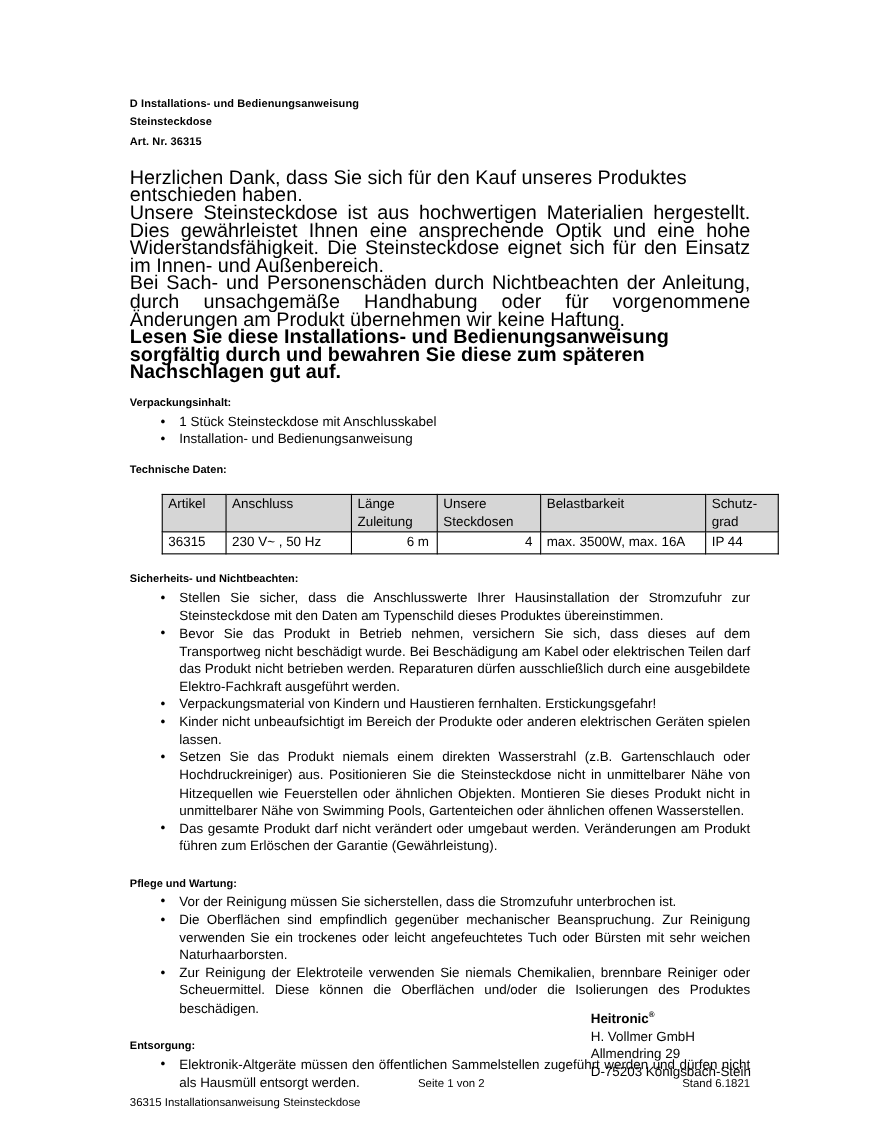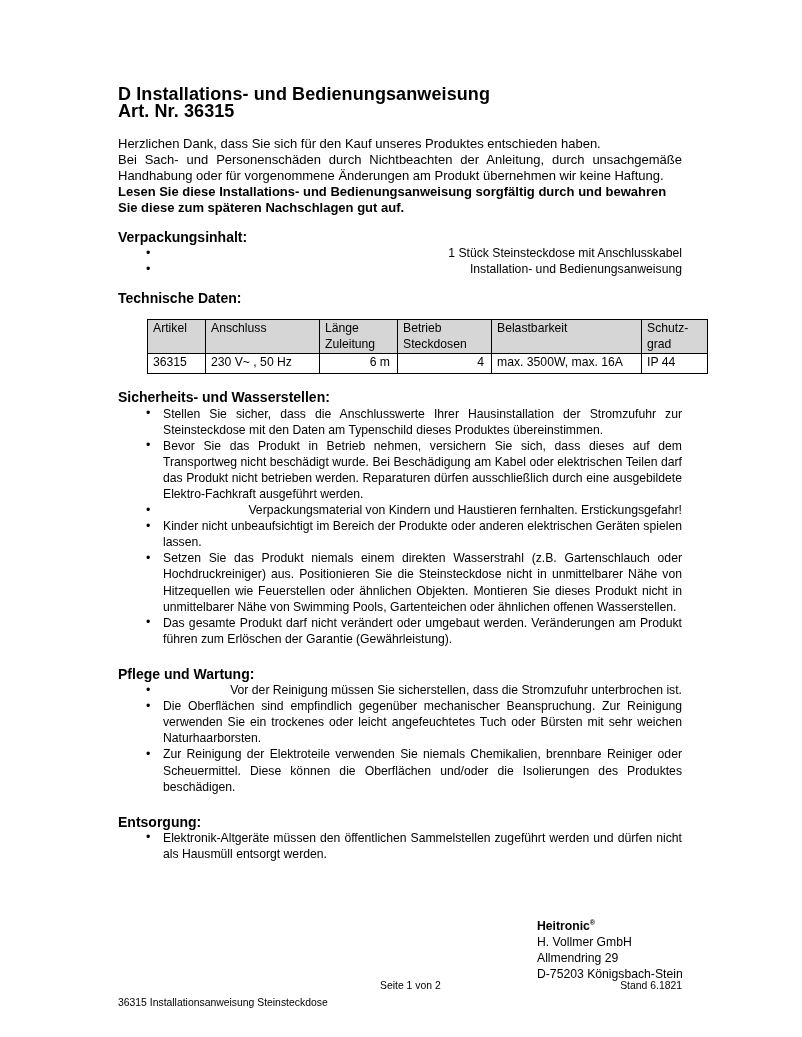--- a/index.html
+++ b/index.html
@@ -25,62 +25,62 @@
   .content {
     position: absolute;
     left: 118px;
     top: 86px;
     width: 564px;
   }
 
   
   .title-block {
     font-weight: bold;
-    font-size: 18px;
+    font-size: 10px;
     line-height: 17.3px;
     letter-spacing: 0.1px;
   }
   .title-line { display: block; white-space: nowrap; }
 
   
   .para {
-    font-size: 13px;
+    font-size: 18px;
     line-height: 16.1px;
     text-align: justify;
     margin: 0;
   }
   .para.nojust { text-align: left; }
   .para.bold { font-weight: bold; }
   .spacer-12 { height: 13px; }
   .spacer-14 { height: 15px; }
   .spacer-18 { height: 19px; }
 
   
   .heading {
-    font-size: 14px;
+    font-size: 10px;
     font-weight: bold;
     line-height: 16.1px;
     margin: 0;
   }
 
   
   ul.bullets {
     margin: 0;
     padding: 0;
     list-style: none;
   }
   ul.bullets > li {
     position: relative;
     padding-left: 45px;
     font-size: 12.2px;
     line-height: 16.1px;
     text-align: justify;
     margin: 0;
   }
-  ul.bullets > li.nojust { text-align: right; }
+  ul.bullets > li.nojust { text-align: left; }
   ul.bullets > li::before {
     content: "\2022";
     position: absolute;
     left: 28px;
     top: -0.5px;
     font-size: 12.5px;
     line-height: 16.1px;
   }
 
   
@@ -150,26 +150,28 @@
 </style>
 </head>
 <body>
 
 <div class="page">
 
   <div class="content">
 
     <div class="title-block">
       <span class="title-line">D Installations- und Bedienungsanweisung</span>
+      <span class="title-line">Steinsteckdose</span>
       <span class="title-line">Art. Nr. 36315</span>
     </div>
 
     <div class="spacer-14"></div>
 
     <p class="para nojust">Herzlichen Dank, dass Sie sich für den Kauf unseres Produktes entschieden haben.</p>
+    <p class="para">Unsere Steinsteckdose ist aus hochwertigen Materialien hergestellt. Dies gewährleistet Ihnen eine ansprechende Optik und eine hohe Widerstandsfähigkeit. Die Steinsteckdose eignet sich für den Einsatz im Innen- und Außenbereich.</p>
     <p class="para">Bei Sach- und Personenschäden durch Nichtbeachten der Anleitung, durch unsachgemäße Handhabung oder für vorgenommene Änderungen am Produkt übernehmen wir keine Haftung.</p>
     <p class="para bold nojust">Lesen Sie diese Installations- und Bedienungsanweisung sorgfältig durch und bewahren Sie diese zum späteren Nachschlagen gut auf.</p>
 
     <div class="spacer-12"></div>
 
     <p class="heading">Verpackungsinhalt:</p>
     <ul class="bullets">
       <li class="nojust">1 Stück Steinsteckdose mit Anschlusskabel</li>
       <li class="nojust">Installation- und Bedienungsanweisung</li>
     </ul>
@@ -177,40 +179,40 @@
     <div class="spacer-12"></div>
 
     <p class="heading">Technische Daten:</p>
 
     <table class="tech-table">
       <thead>
         <tr>
           <th class="c-artikel">Artikel</th>
           <th class="c-anschluss">Anschluss</th>
           <th class="c-laenge"><span>Länge</span><br><span>Zuleitung</span></th>
-          <th class="c-anzahl"><span>Betrieb</span><br><span>Steckdosen</span></th>
+          <th class="c-anzahl"><span>Unsere</span><br><span>Steckdosen</span></th>
           <th class="c-belast">Belastbarkeit</th>
           <th class="c-schutz"><span>Schutz-</span><br><span>grad</span></th>
         </tr>
       </thead>
       <tbody>
         <tr>
           <td>36315</td>
           <td>230 V~ , 50 Hz</td>
           <td class="num-right">6 m</td>
           <td class="num-right">4</td>
           <td>max. 3500W, max. 16A</td>
           <td>IP 44</td>
         </tr>
       </tbody>
     </table>
 
     <div class="spacer-14"></div>
 
-    <p class="heading">Sicherheits- und Wasserstellen:</p>
+    <p class="heading">Sicherheits- und Nichtbeachten:</p>
     <ul class="bullets">
       <li>Stellen Sie sicher, dass die Anschlusswerte Ihrer Hausinstallation der Stromzufuhr zur Steinsteckdose mit den Daten am Typenschild dieses Produktes übereinstimmen.</li>
       <li>Bevor Sie das Produkt in Betrieb nehmen, versichern Sie sich, dass dieses auf dem Transportweg nicht beschädigt wurde. Bei Beschädigung am Kabel oder elektrischen Teilen darf das Produkt nicht betrieben werden. Reparaturen dürfen ausschließlich durch eine ausgebildete Elektro-Fachkraft ausgeführt werden.</li>
       <li class="nojust">Verpackungsmaterial von Kindern und Haustieren fernhalten. Erstickungsgefahr!</li>
       <li>Kinder nicht unbeaufsichtigt im Bereich der Produkte oder anderen elektrischen Geräten spielen lassen.</li>
       <li>Setzen Sie das Produkt niemals einem direkten Wasserstrahl (z.B. Gartenschlauch oder Hochdruckreiniger) aus. Positionieren Sie die Steinsteckdose nicht in unmittelbarer Nähe von Hitzequellen wie Feuerstellen oder ähnlichen Objekten. Montieren Sie dieses Produkt nicht in unmittelbarer Nähe von Swimming Pools, Gartenteichen oder ähnlichen offenen Wasserstellen.</li>
       <li>Das gesamte Produkt darf nicht verändert  oder umgebaut werden. Veränderungen am Produkt führen zum Erlöschen der Garantie (Gewährleistung).</li>
     </ul>
 
     <div class="spacer-18"></div>

